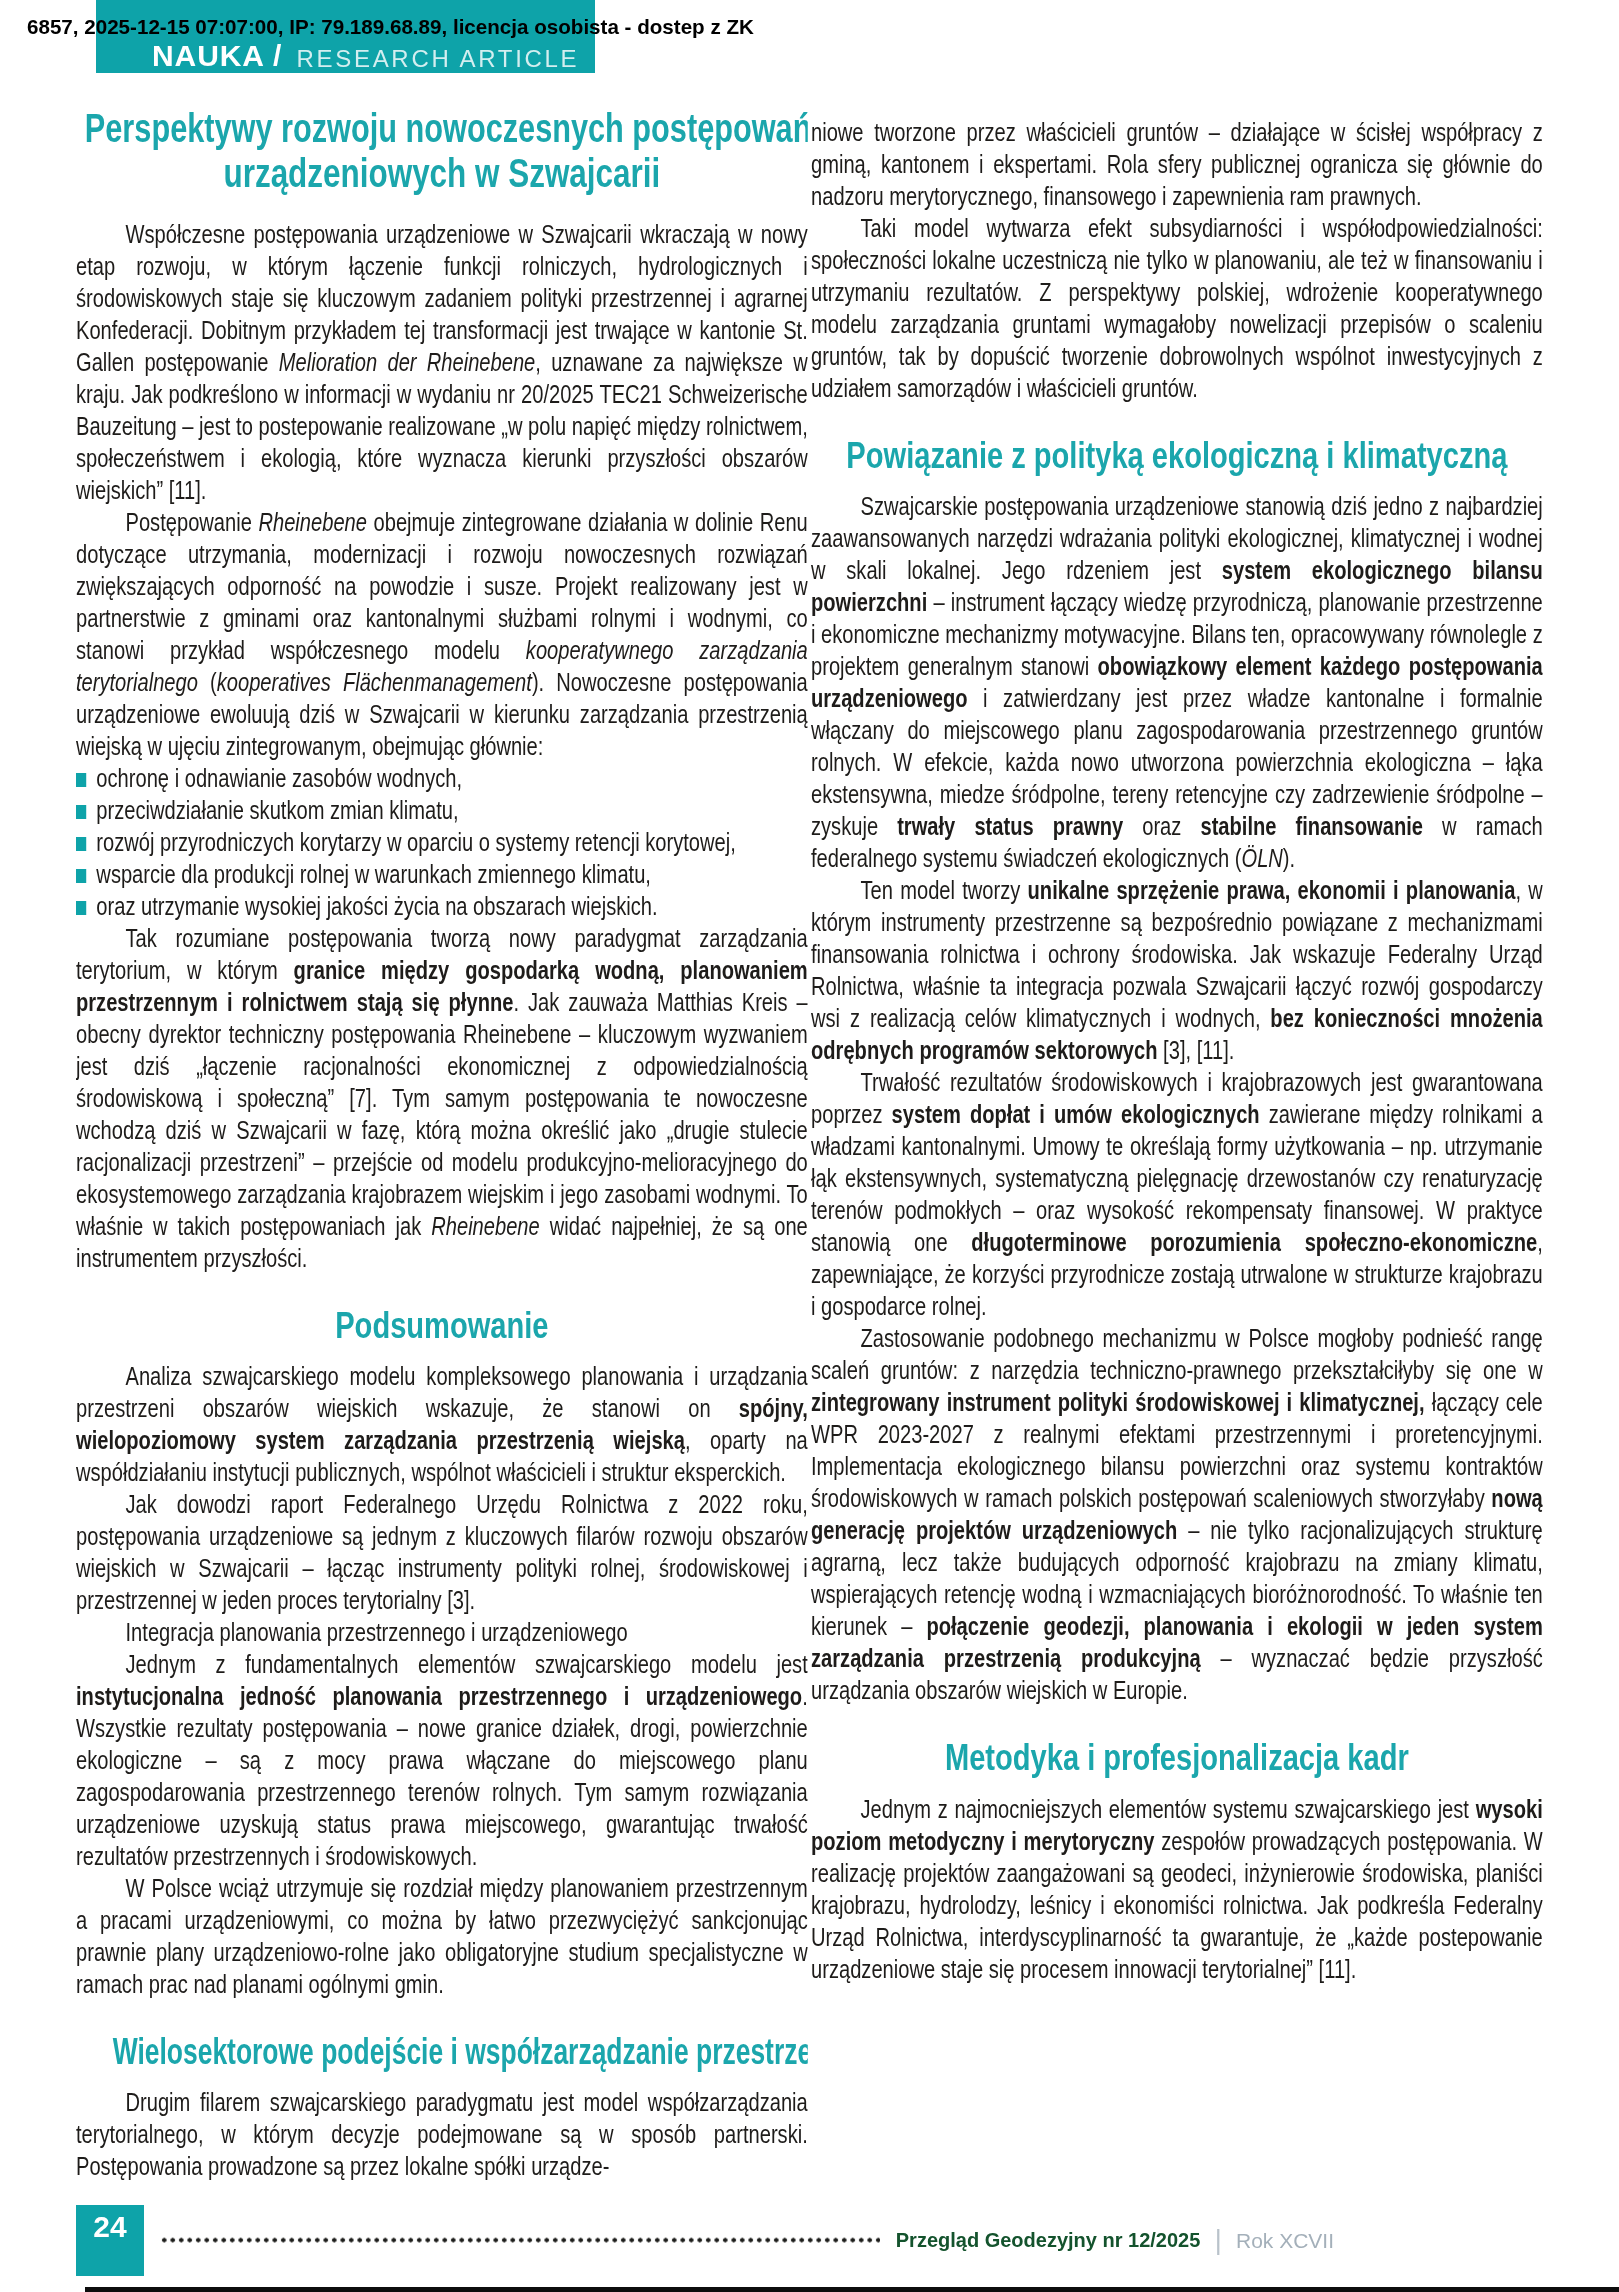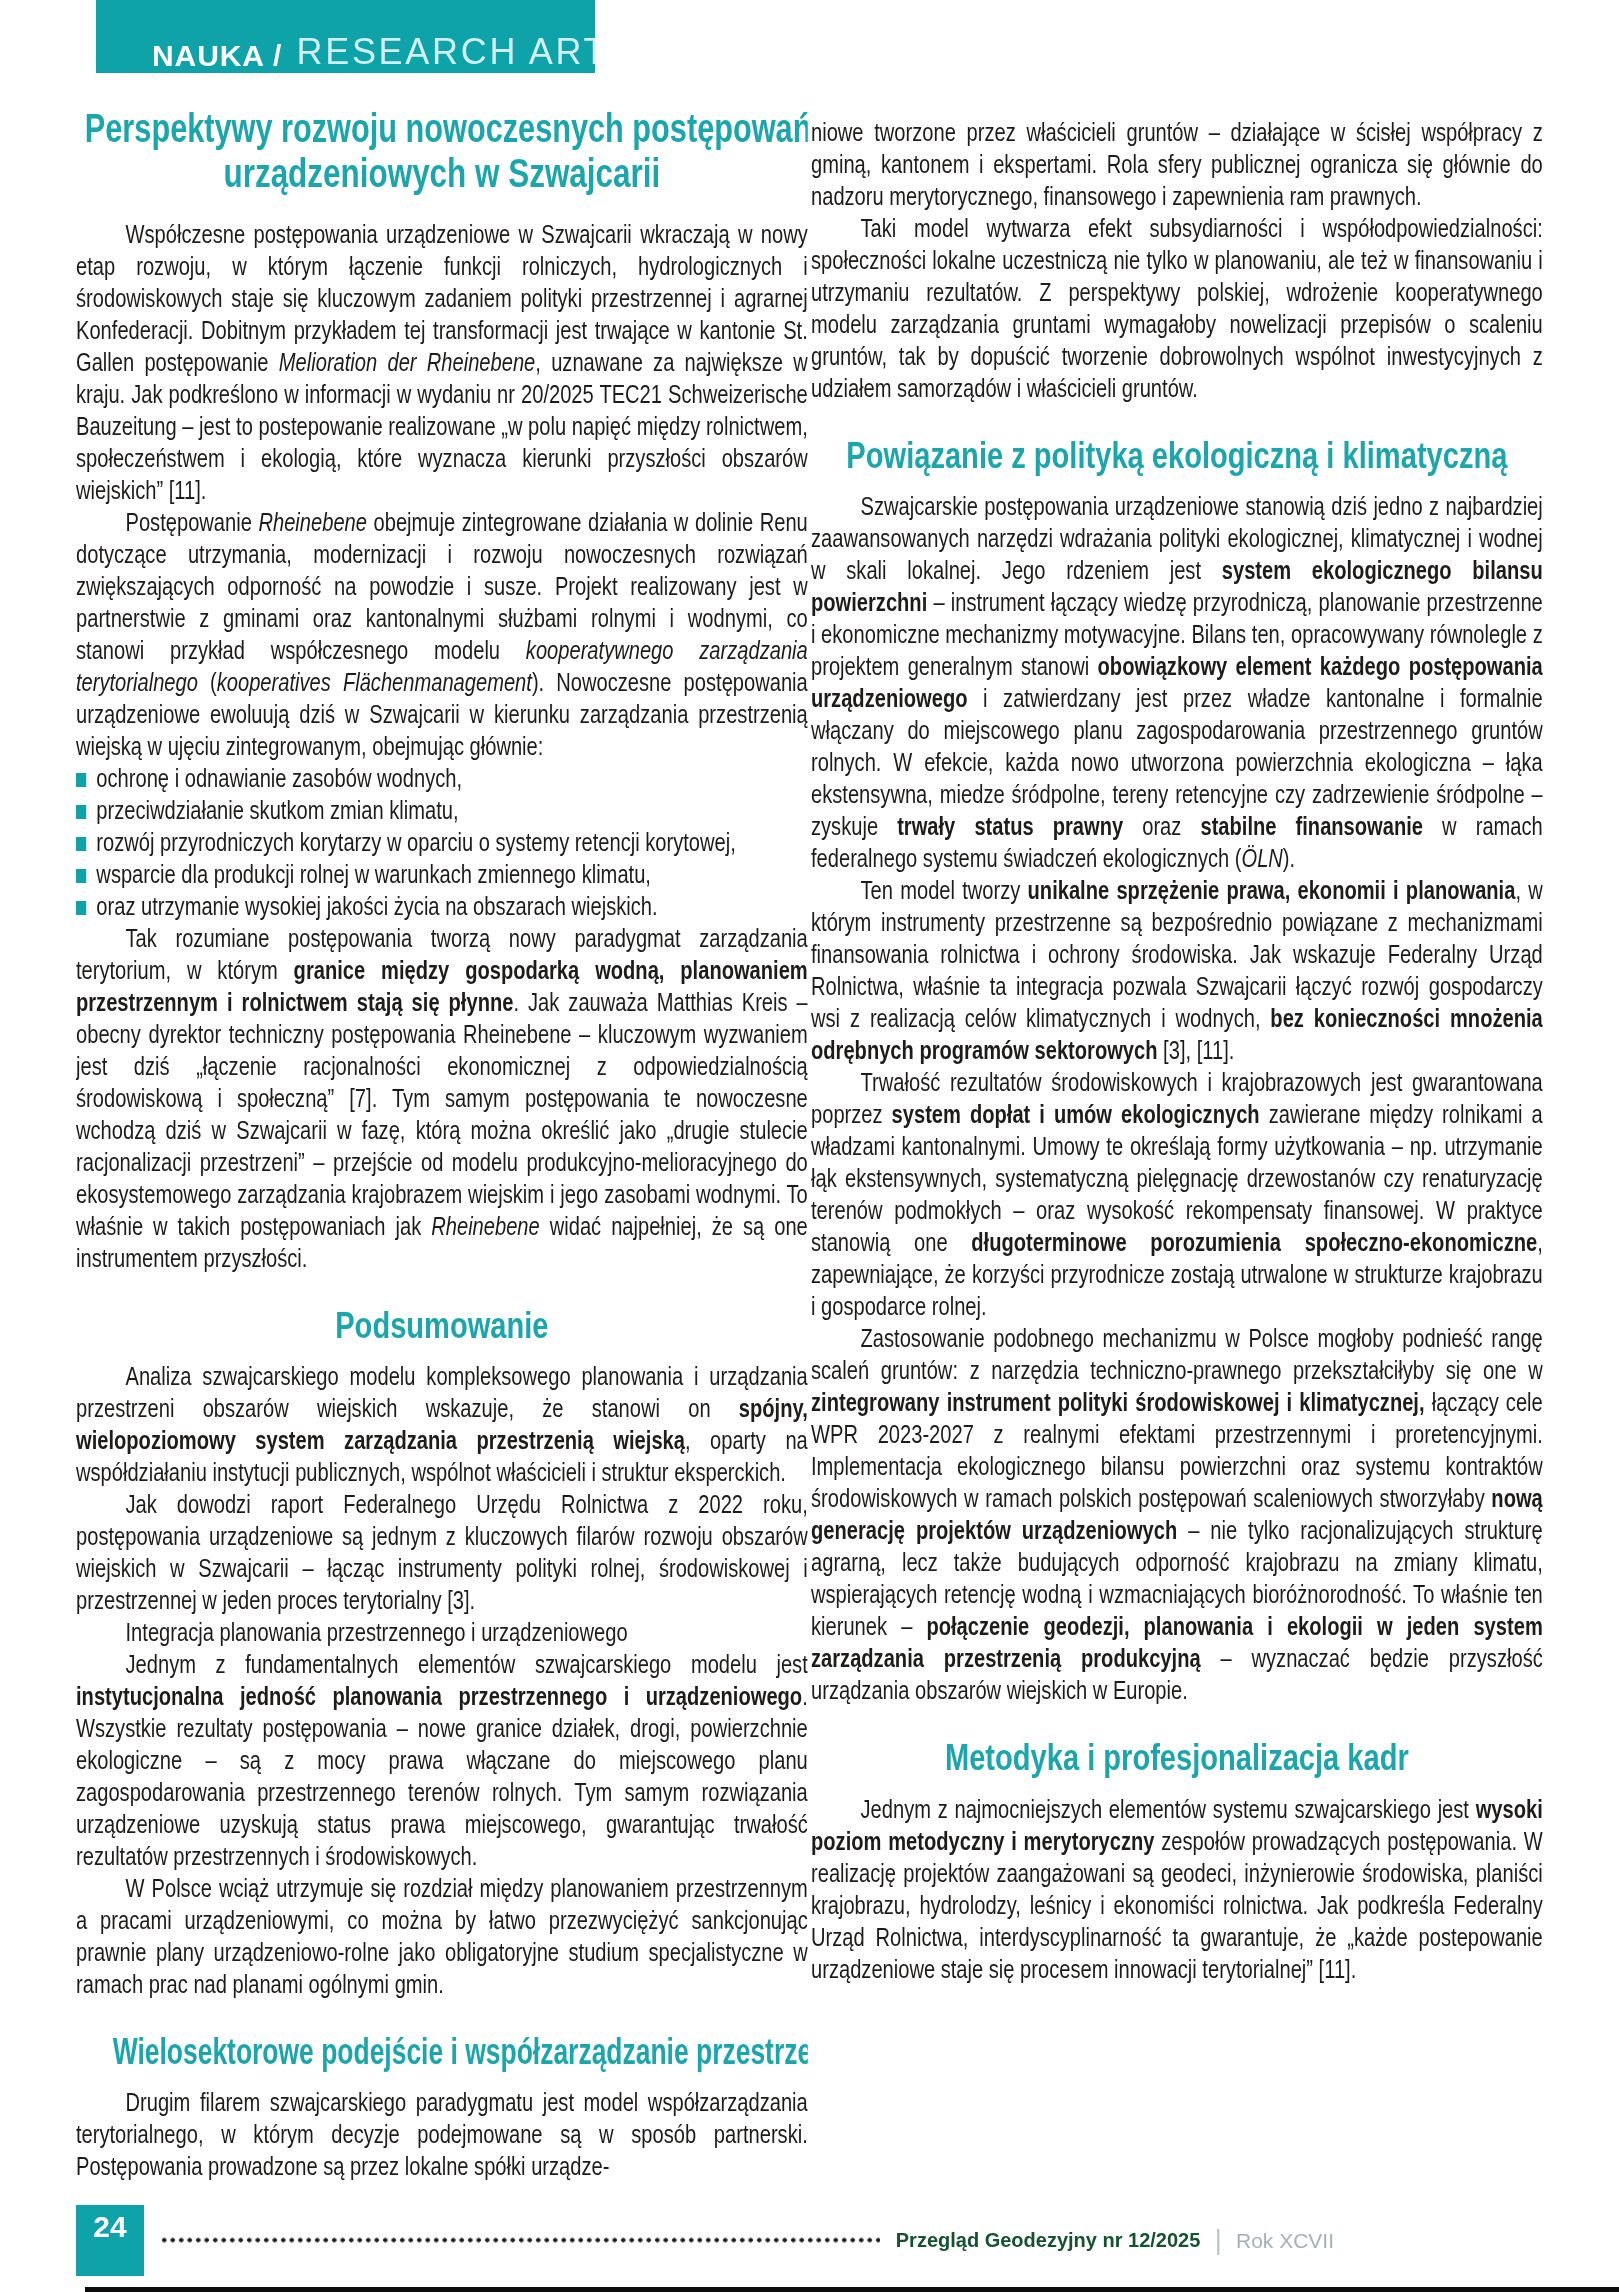--- a/index.html
+++ b/index.html
@@ -3,21 +3,21 @@
 <meta charset="utf-8">
 <style>
   html,body{margin:0;padding:0;}
   body{width:1619px;height:2293px;background:#ffffff;font-family:"Liberation Sans",sans-serif;overflow:hidden;}
   .page{position:relative;width:1619px;height:2293px;background:#fff;overflow:hidden;}
 
   
   .kicker-box{position:absolute;left:96px;top:0;width:499px;height:73px;background:#0ea3a9;
     display:flex;align-items:flex-end;padding-left:56px;box-sizing:border-box;gap:14.3px;}
   .kick-b{color:#ffffff;font-weight:700;font-size:30px;letter-spacing:0.9px;white-space:nowrap;}
-  .kick-l{color:rgba(255,255,255,0.82);font-weight:400;font-size:36px;letter-spacing:2.7px;white-space:nowrap;}
+  .kick-l{color:rgba(255,255,255,0.82);font-weight:400;font-size:24px;letter-spacing:2.7px;white-space:nowrap;}
   .license{position:absolute;left:27px;top:15px;font-size:20.6px;font-weight:700;color:#000;white-space:nowrap;z-index:5;}
 
   
   .col{position:absolute;width:931px;transform:scaleX(0.786);transform-origin:left top;
     font-size:25.6px;line-height:32px;text-align:justify;color:#1e1c1a;}
   .col-left{left:76px;top:106px;height:2087px;overflow:hidden;}
   .col-right{left:811px;top:116px;height:2100px;overflow:hidden;}
 
   .title{font-size:40px;line-height:45px;color:#1ba6ac;font-weight:700;text-align:center;margin:0 0 21.5px 0;}
   .title .line{display:block;}
@@ -47,20 +47,21 @@
 </head>
 <body>
 
 <div class="page">
 
   <div class="kicker-box">
     <span class="kick-b">NAUKA /</span>
     <span class="kick-l">RESEARCH ARTICLE</span>
   </div>
 
+  <div class="license">6857, 2025-12-15 07:07:00, IP: 79.189.68.89, licencja osobista - dostep z ZK</div>
 
   <div class="col col-left">
     <h1 class="title">
         <span class="line"><span class="fitline" style="transform: scaleX(0.976311); transform-origin: center center;">Perspektywy rozwoju nowoczesnych postępowań</span></span>
         <span class="line"><span class="fitline">urządzeniowych w Szwajcarii</span></span>
       </h1>
     <div>
         <p class="para"><span>Współczesne postępowania urządzeniowe w Szwajcarii wkraczają w nowy etap rozwoju, w którym łączenie funkcji rolniczych, hydrologicznych i środowiskowych staje się kluczowym zadaniem polityki przestrzennej i agrarnej Konfederacji. Dobitnym przykładem tej transformacji jest trwające w kantonie St. Gallen postępowanie </span><span class="i">Melioration der Rheinebene</span><span>, uznawane za największe w kraju. Jak podkreślono w informacji w wydaniu nr 20/2025 TEC21 Schweizerische Bauzeitung – jest to postepowanie realizowane „w polu napięć między rolnictwem, społeczeństwem i ekologią, które wyznacza kierunki przyszłości obszarów wiejskich” [11].</span></p>
         <p class="para"><span>Postępowanie </span><span class="i">Rheinebene</span><span> obejmuje zintegrowane działania w dolinie Renu dotyczące utrzymania, modernizacji i rozwoju nowoczesnych rozwiązań zwiększających odporność na powodzie i susze. Projekt realizowany jest w partnerstwie z gminami oraz kantonalnymi służbami rolnymi i wodnymi, co stanowi przykład współczesnego modelu </span><span class="i">kooperatywnego zarządzania terytorialnego</span><span> (</span><span class="i">kooperatives Flächenmanagement</span><span>). Nowoczesne postępowania urządzeniowe ewoluują dziś w Szwajcarii w kierunku zarządzania przestrzenią wiejską w ujęciu zintegrowanym, obejmując głównie:</span></p>
         <p class="bullet"><span class="sq"></span><span>ochronę i odnawianie zasobów wodnych,</span></p>

